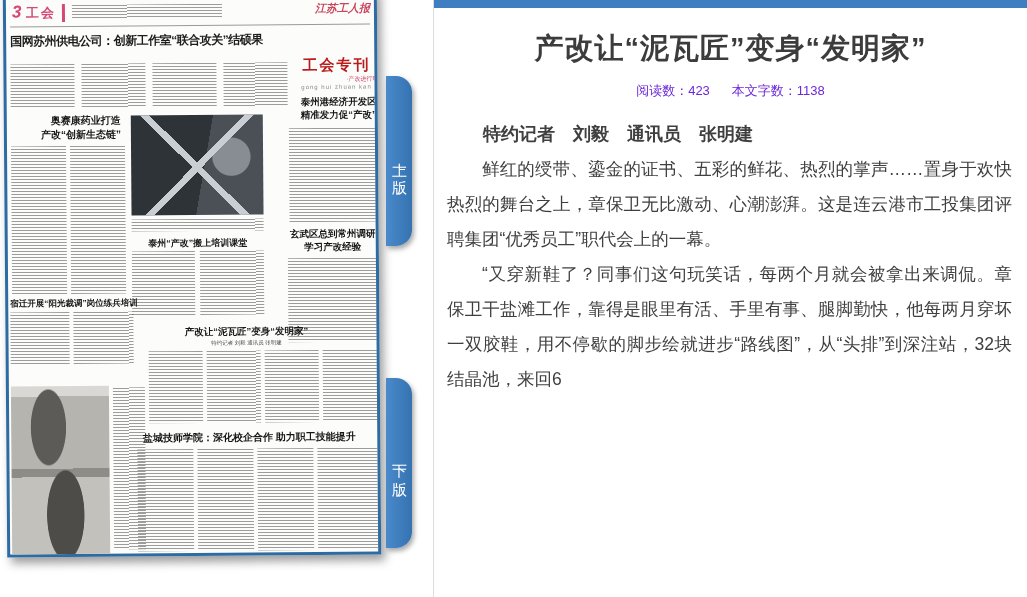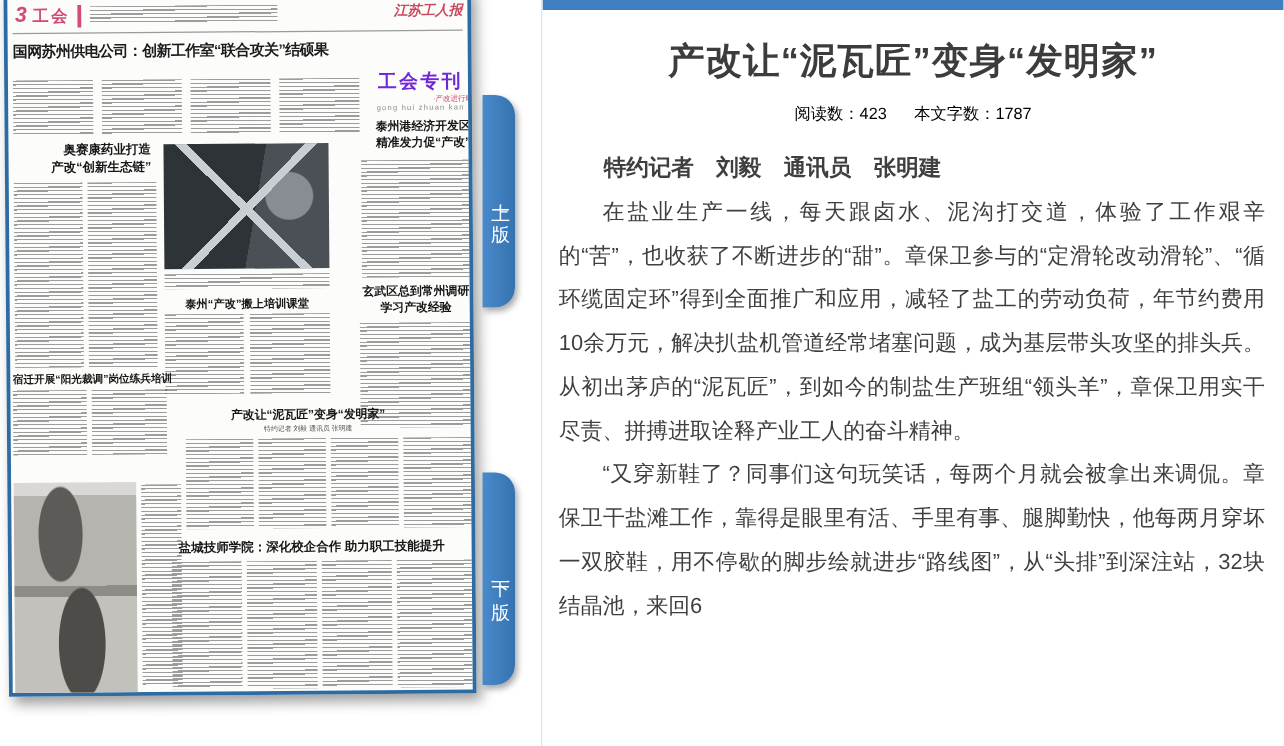--- a/index.html
+++ b/index.html
@@ -23,21 +23,21 @@
   .np-section { position:absolute; left:16px; top:2px; color:#d44a76; font-size:13px; font-weight:bold; letter-spacing:2px;
     border-right:3px solid #d44a76; padding-right:6px; }
   .np-headmeta { left:62px; top:3px; width:150px; height:14px; }
   .np-masthead { position:absolute; right:0; top:1px; color:#c9485e; font-size:11px; font-weight:bold; font-style:italic;text-align:right; }
   .np-rule { position:absolute; left:4px; right:4px; top:32px; border-top:1px solid #9a9a9a; }
 
   .np-mainhead { position:absolute; left:4px; top:39px; width:284px; font-size:12px; font-weight:bold;
     color:#1c1c1c; white-space:nowrap; letter-spacing:-0.5px; }
 
   .np-zhuankan { position:absolute; left:288px; top:64px; width:84px; text-align:center; }
-  .np-zhuankan .zk-main { color:#6d28d9; font-size:15px; font-weight:bold; letter-spacing:2px; }
+  .np-zhuankan .zk-main { color:#b91c1c; font-size:15px; font-weight:bold; letter-spacing:2px; }
   .np-zhuankan .zk-sub { color:#d0486f; font-size:6px; text-align:right; }
   .np-zhuankan .zk-pinyin { color:#8a8a8a; font-size:6px; letter-spacing:1px; }
 
   .np-h { position:absolute; font-weight:bold; color:#161616; text-align:center; white-space:pre-line; }
   .np-h1 { left:14px;  top:120px; width:100px; font-size:10px; line-height:1.35;text-align:right; }
   .np-h2 { left:282px; top:104px; width:88px;  font-size:9.5px; line-height:1.35;text-align:right; }
   .np-h3 { left:124px; top:244px; width:132px; font-size:9px;  white-space:nowrap; }
   .np-h4 { left:280px; top:236px; width:90px;  font-size:9.5px; line-height:1.35; }
   .np-h5 { left:2px;   top:304px; width:105px; font-size:8.5px; white-space:nowrap; }
   .np-h6 { left:160px; top:333px; width:156px; font-size:9.5px; white-space:nowrap; }
@@ -66,21 +66,21 @@
   .page-tab.next { top:378px; }
 
   .divider { position:absolute; left:433px; top:0; width:1px; height:597px; background:#ddd; }
 
   
   .right-panel { position:absolute; left:434px; top:0; width:593px; height:597px; background:#fff; overflow:hidden; }
   .top-bar { width:100%; height:8px; background:#3f7fc1; }
   .article-title { margin:21px 14px 0; text-align:center; font-size:29px; font-weight:600;
     color:#3c3c3c; letter-spacing:1px; }
   .article-meta { display:flex; justify-content:center; gap:22px; margin-top:13px;
-    color:#000000; font-size:13px; }
+    color:#6d28d9; font-size:13px; }
   .article-body { margin:16px 15px 0 13px; font-size:17.5px; line-height:2.0; color:#3f3f3f;
     text-align:justify; }
   .article-body .byline { font-weight:bold; text-indent:2em; font-size:18px; }
   .article-body p.para { text-indent:2em; }
 </style>
 </head>
 <body>
 
 <div class="app">
 
@@ -153,22 +153,22 @@
     <button class="page-tab next">下一版</button>
   </div>
 
   <div class="divider"></div>
 
   <div class="right-panel">
     <div class="top-bar"></div>
     <h1 class="article-title">产改让“泥瓦匠”变身“发明家”</h1>
     <div class="article-meta">
       <span>阅读数：423</span>
-      <span>本文字数：1787</span>
+      <span>本文字数：1138</span>
     </div>
     <div class="article-body">
       <p class="byline">特约记者　刘毅　通讯员　张明建</p>
-      <p class="para">在盐业生产一线，每天跟卤水、泥沟打交道，体验了工作艰辛的“苦”，也收获了不断进步的“甜”。章保卫参与的“定滑轮改动滑轮”、“循环缆固定环”得到全面推广和应用，减轻了盐工的劳动负荷，年节约费用10余万元，解决扒盐机管道经常堵塞问题，成为基层带头攻坚的排头兵。从初出茅庐的“泥瓦匠”，到如今的制盐生产班组“领头羊”，章保卫用实干尽责、拼搏进取诠释产业工人的奋斗精神。</p>
+      <p class="para">鲜红的绶带、鎏金的证书、五彩的鲜花、热烈的掌声……置身于欢快热烈的舞台之上，章保卫无比激动、心潮澎湃。这是连云港市工投集团评聘集团“优秀员工”职代会上的一幕。</p>
       <p class="para">“又穿新鞋了？同事们这句玩笑话，每两个月就会被拿出来调侃。章保卫干盐滩工作，靠得是眼里有活、手里有事、腿脚勤快，他每两月穿坏一双胶鞋，用不停歇的脚步绘就进步“路线图”，从“头排”到深注站，32块结晶池，来回6</p>
     </div>
   </div>
 
 </div>
 
 </body></html>

